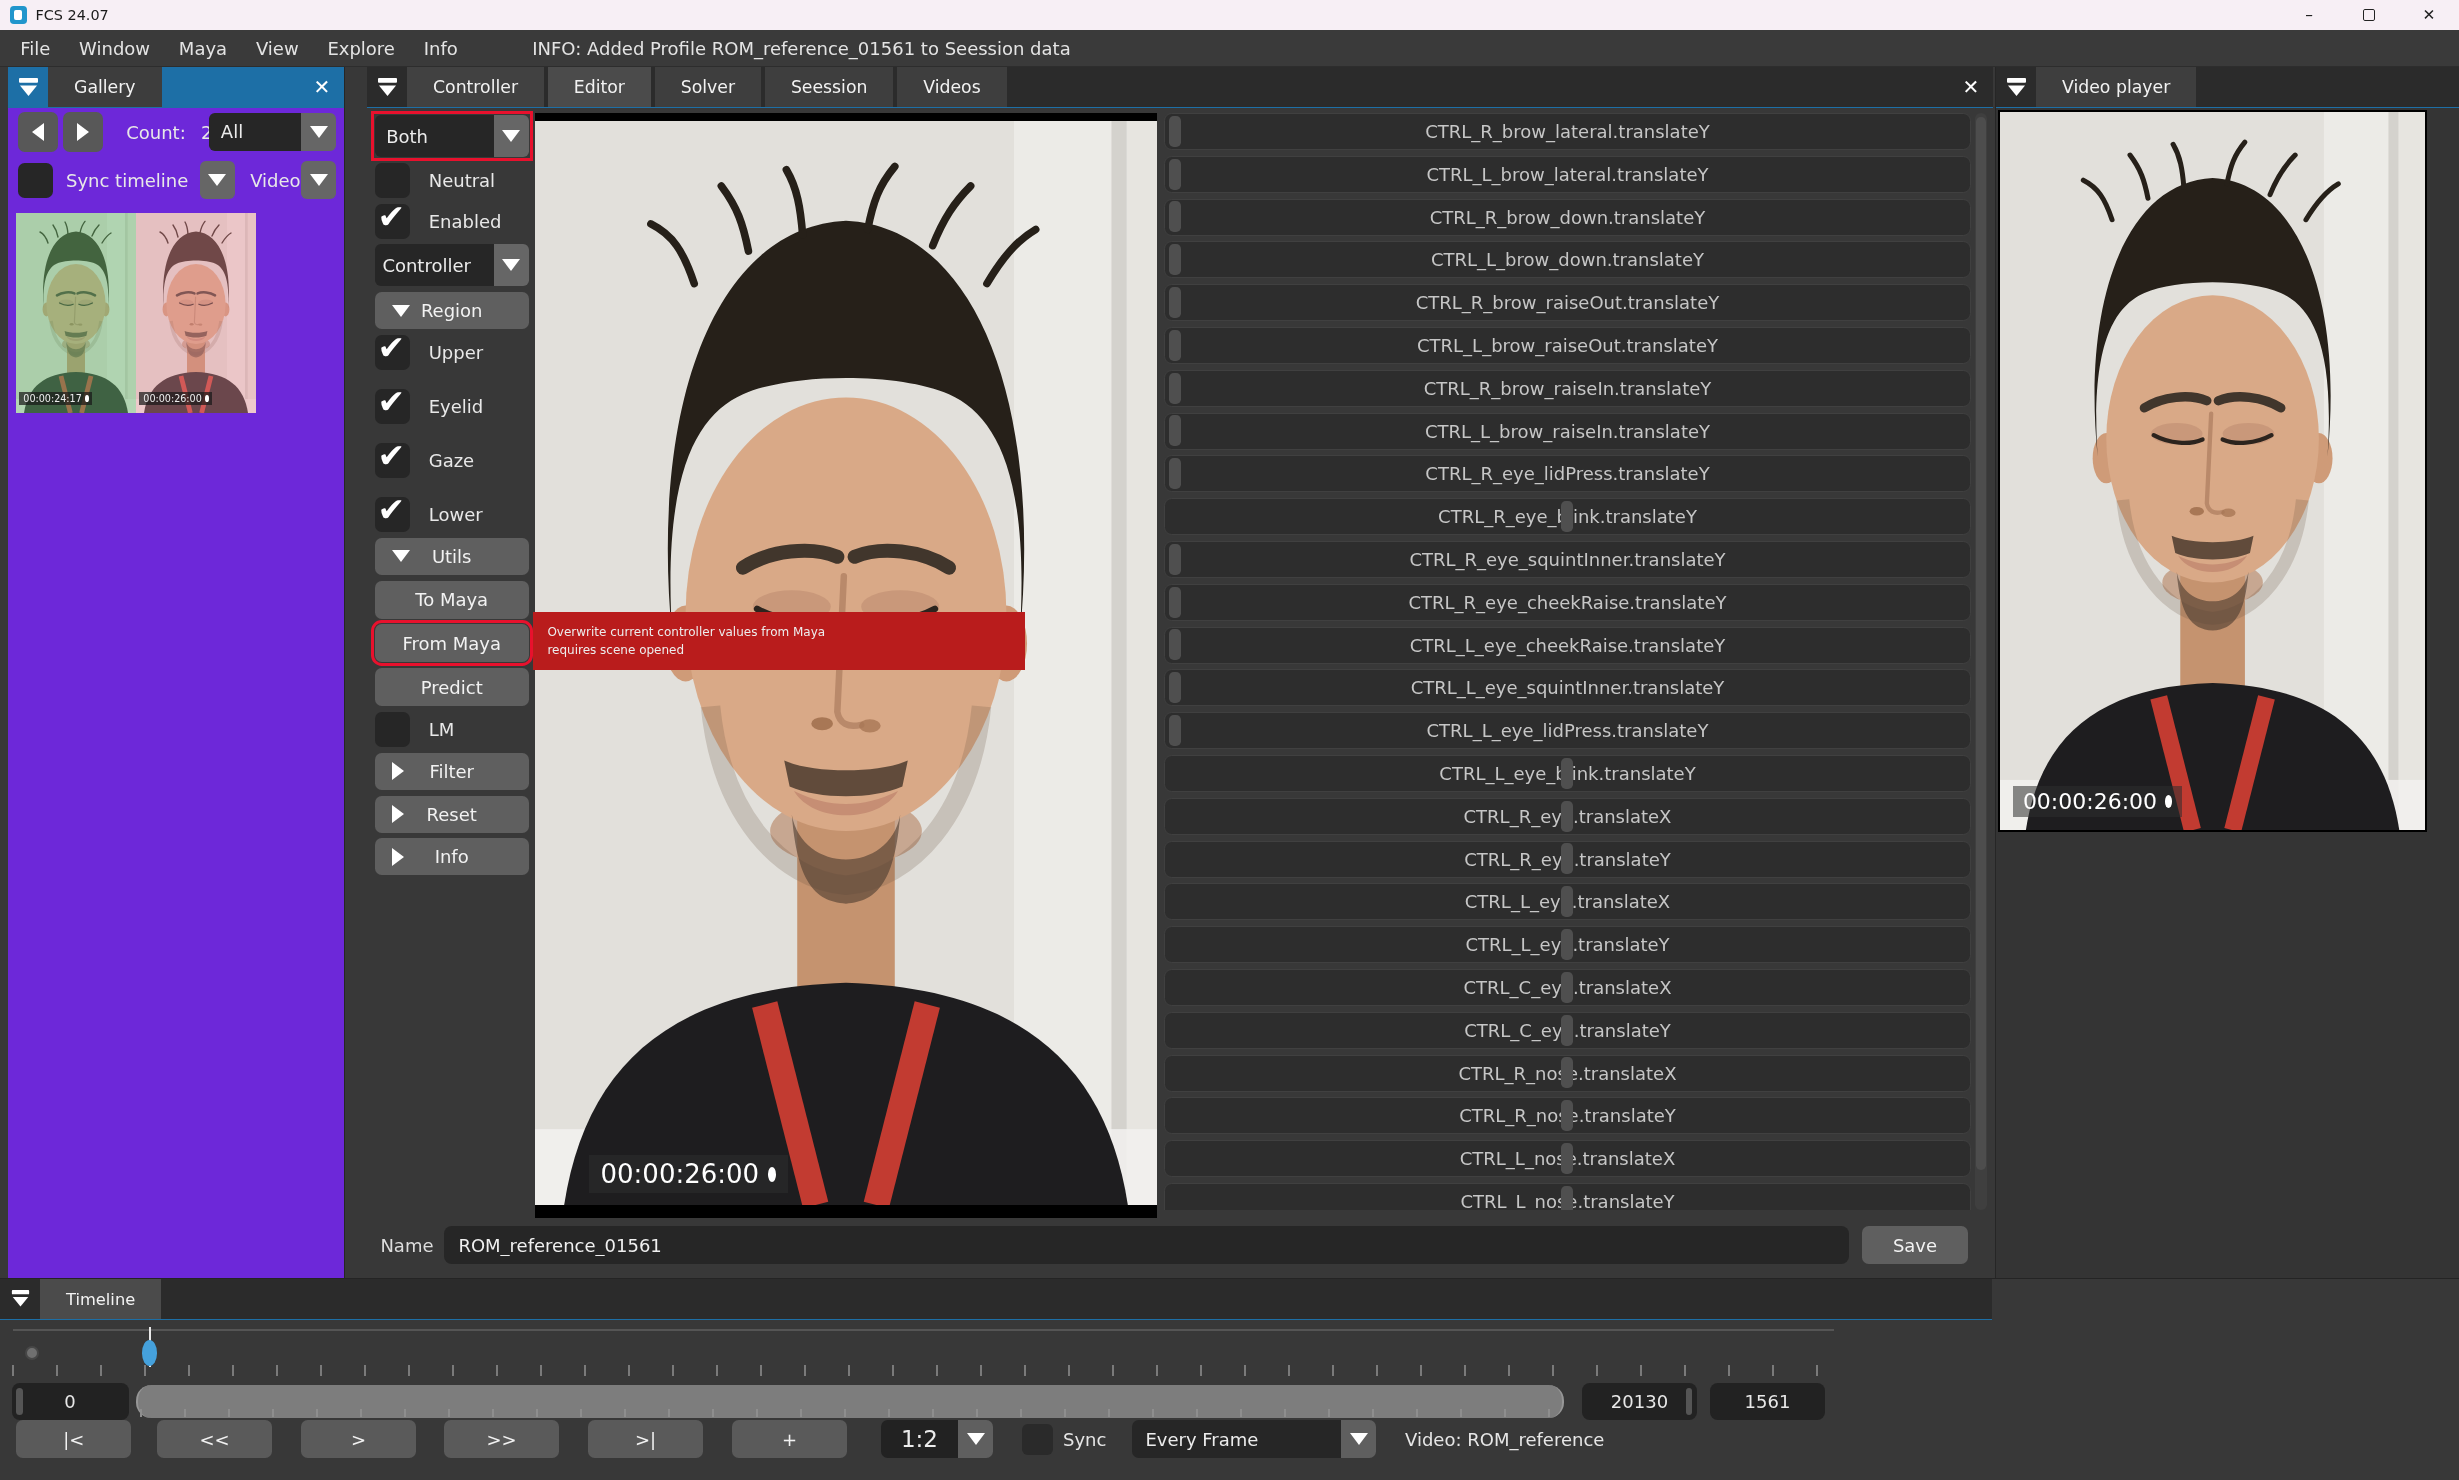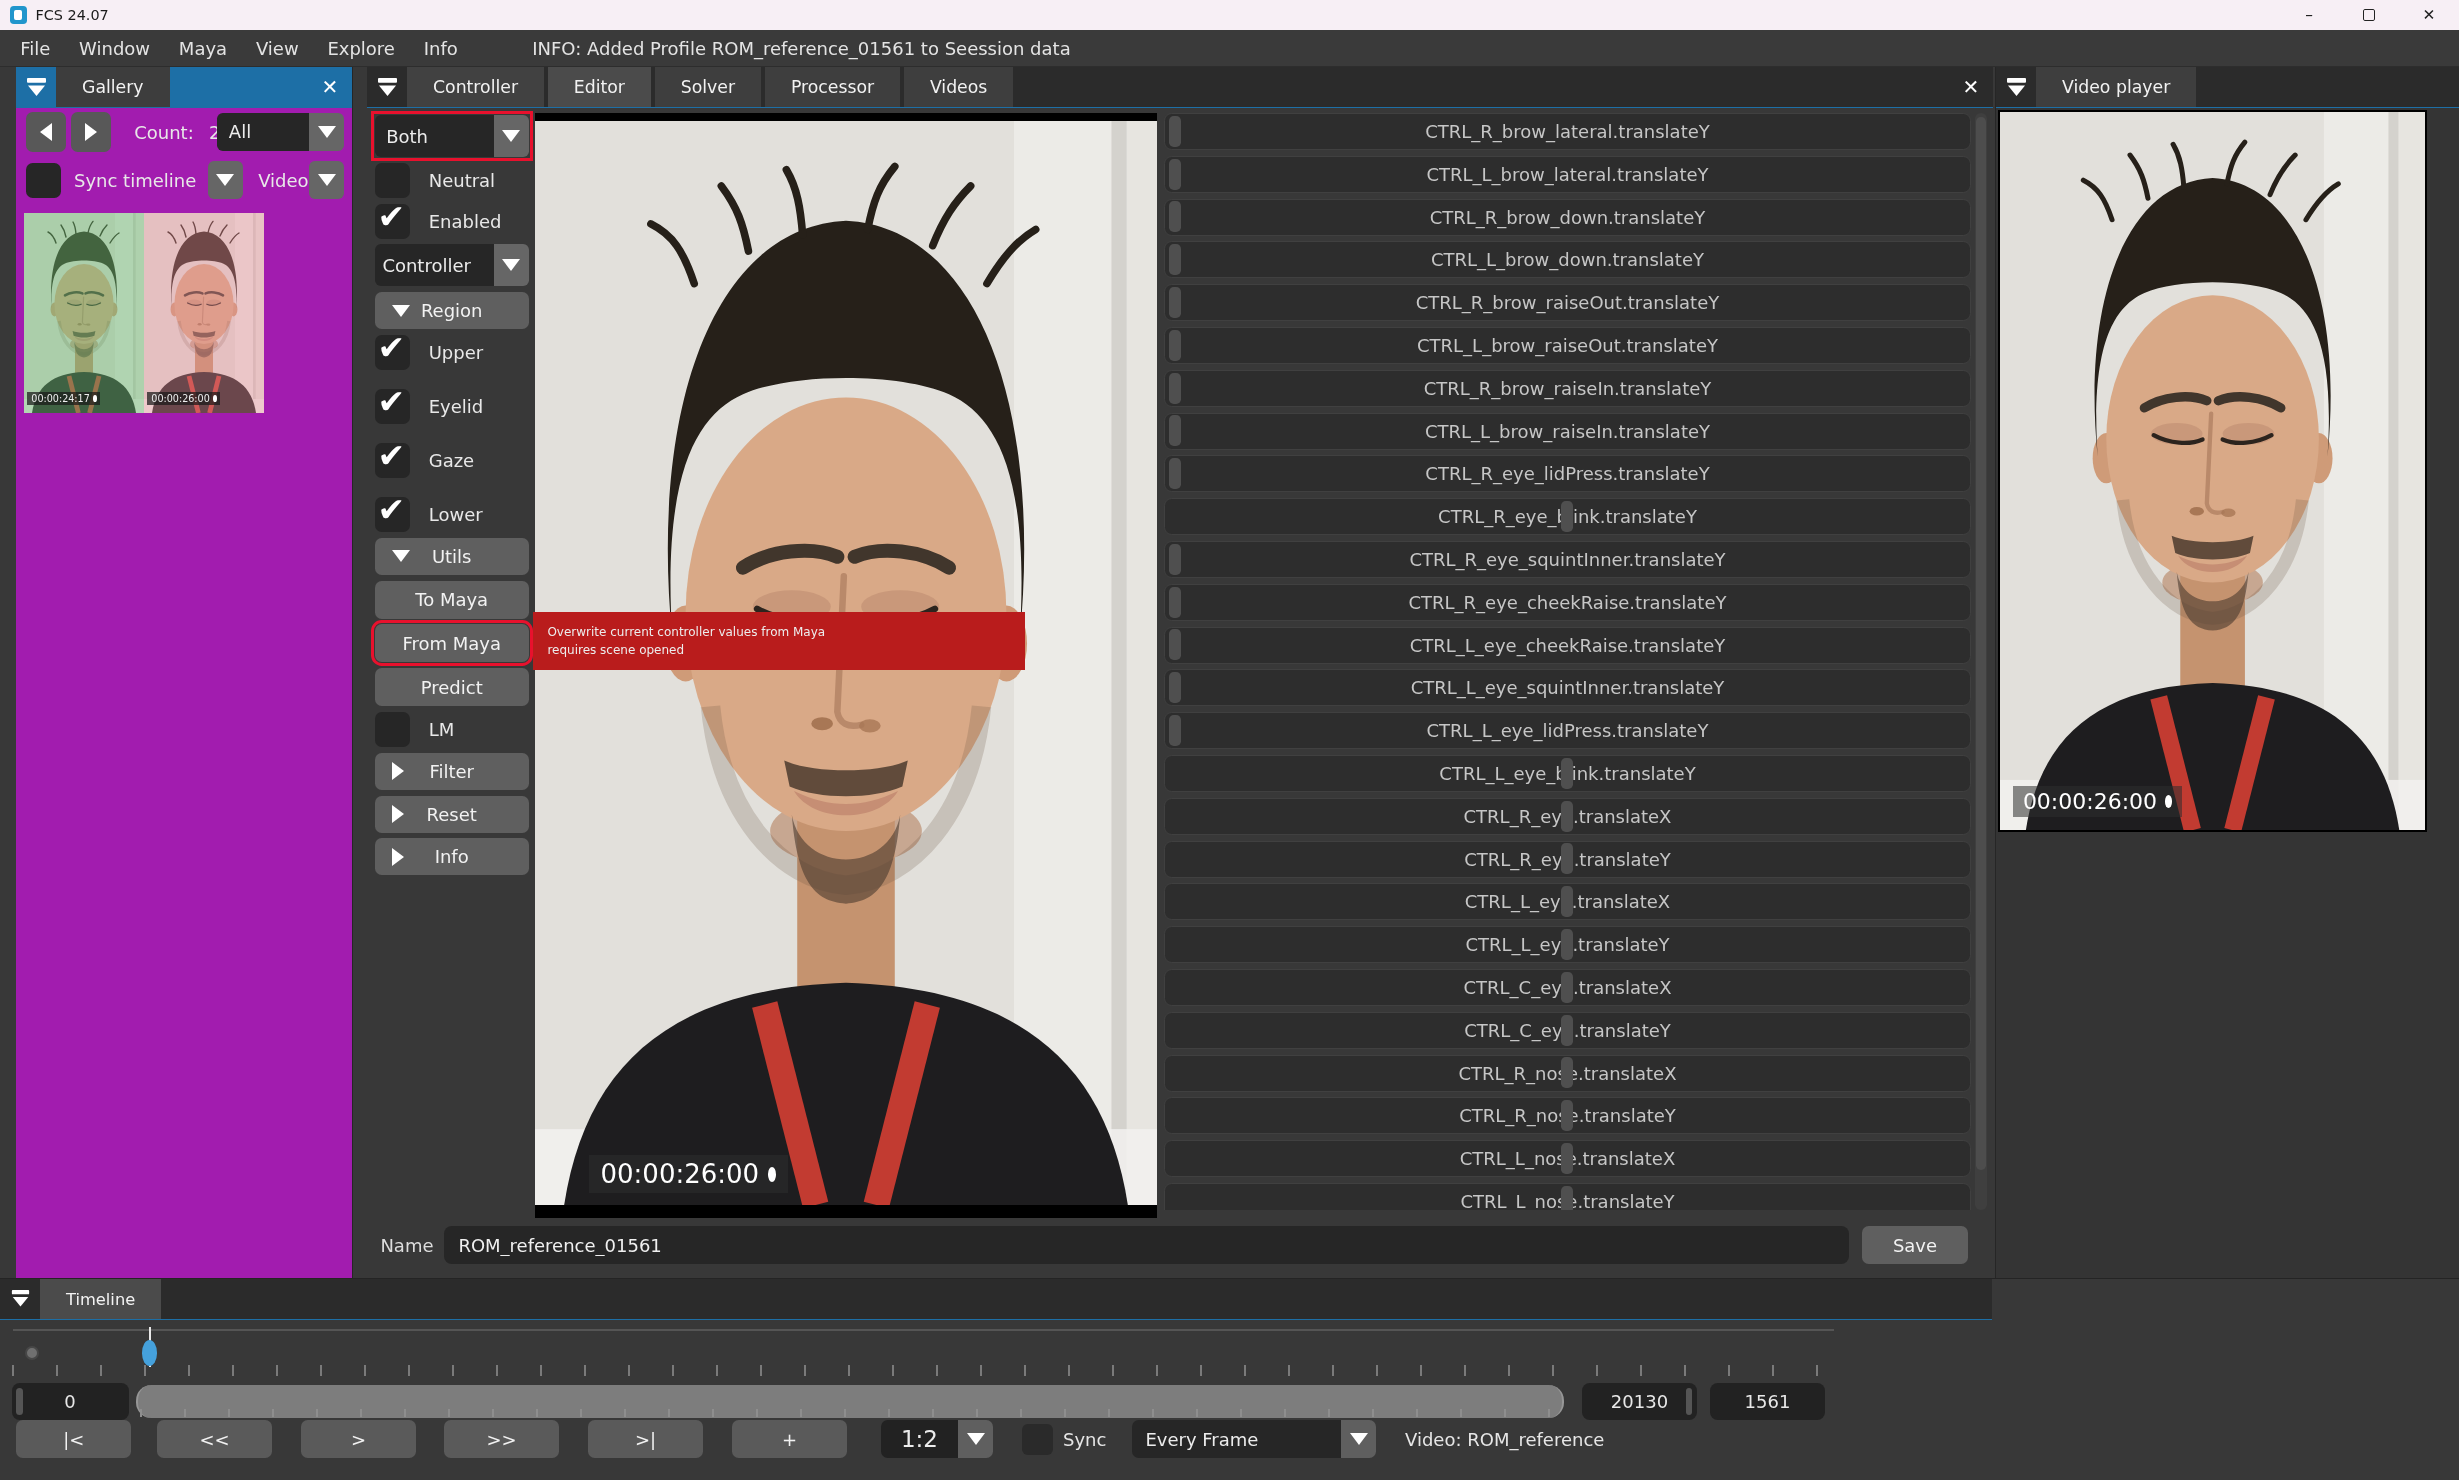--- a/index.html
+++ b/index.html
@@ -35,21 +35,21 @@
   .checkbox.checked::after{content:"✔";position:absolute;left:2.9px;top:-6.7px;font-size:33px;color:#fff}
   .dd{display:flex;height:38px}
   .dd-box{background:#262626;color:#ececec;border-radius:5.8px 0 0 5.8px;display:flex;align-items:center;padding:0 11.5px;font-size:18px}
   .dd-arrow{width:35px;background:#666;border-radius:0 5.8px 5.8px 0;display:flex;align-items:center;justify-content:center}
   .dd-arrow.solo{border-radius:5.8px}
   .tri-down{width:0;height:0;border-left:9.6px solid transparent;border-right:9.6px solid transparent;border-top:12.5px solid #fff}
   .tri-right{width:0;height:0;border-top:9.6px solid transparent;border-bottom:9.6px solid transparent;border-left:12.5px solid #fff}
   .tri-left{width:0;height:0;border-top:9.6px solid transparent;border-bottom:9.6px solid transparent;border-right:12.5px solid #fff}
   .oval{display:inline-block;background:#fff;border-radius:50%}
   
-  .gallery-panel{position:absolute;left:16px;top:67px;width:337px;bottom:202px;background:#a21caf;border-right:1.9px solid #262626}
+  .gallery-panel{position:absolute;left:8px;top:67px;width:337px;bottom:202px;background:#6d28d9;border-right:1.9px solid #262626}
   .gallery-panel .panel-header{background:var(--accent)}
   .gallery-panel .tab{background:#3d3d3d}
   .g-row1,.g-row2{position:absolute;left:9.6px;right:7.7px;height:42px;display:flex;align-items:center}
   .g-row1{top:44px}.g-row2{top:92px}
   .nav-btn{width:40px;height:40px;background:#585858;border-radius:6.7px;display:flex;align-items:center;justify-content:center;margin-right:5.8px}
   .g-label{font-size:18px;color:#e8e8e8}
   .g-dd-all{position:absolute;right:0;top:1.9px}
   .g-dd-all .dd-box{width:92px}
   .g-row2 .dd-arrow.solo{margin-left:11.5px}
   .thumbs{position:absolute;left:7.7px;top:146px;display:flex}
@@ -258,21 +258,21 @@
     <span class="filter-btn">
       <svg width="21" height="19" viewBox="0 0 22 20">
           <rect x="1" y="0" width="20" height="5" rx="1" fill="#fff"></rect>
           <path d="M2 8h18l-9 11z" fill="#fff"></path>
         </svg>
     </span>
     <span id="ctrl-tabs" style="display:flex">
         <div class="tab t-active">Controller</div>
         <div class="tab t-hover">Editor</div>
         <div class="tab t-normal">Solver</div>
-        <div class="tab t-normal">Processor</div>
+        <div class="tab t-normal">Seession</div>
         <div class="tab t-normal">Videos</div>
       </span>
     <span class="close-x">✕</span>
   </div>
 
   <div class="ctrl-col">
     <span class="dd full red-ring">
       <span class="dd-box">Both</span>
       <span class="dd-arrow">
           <span class="tri-down"></span>

